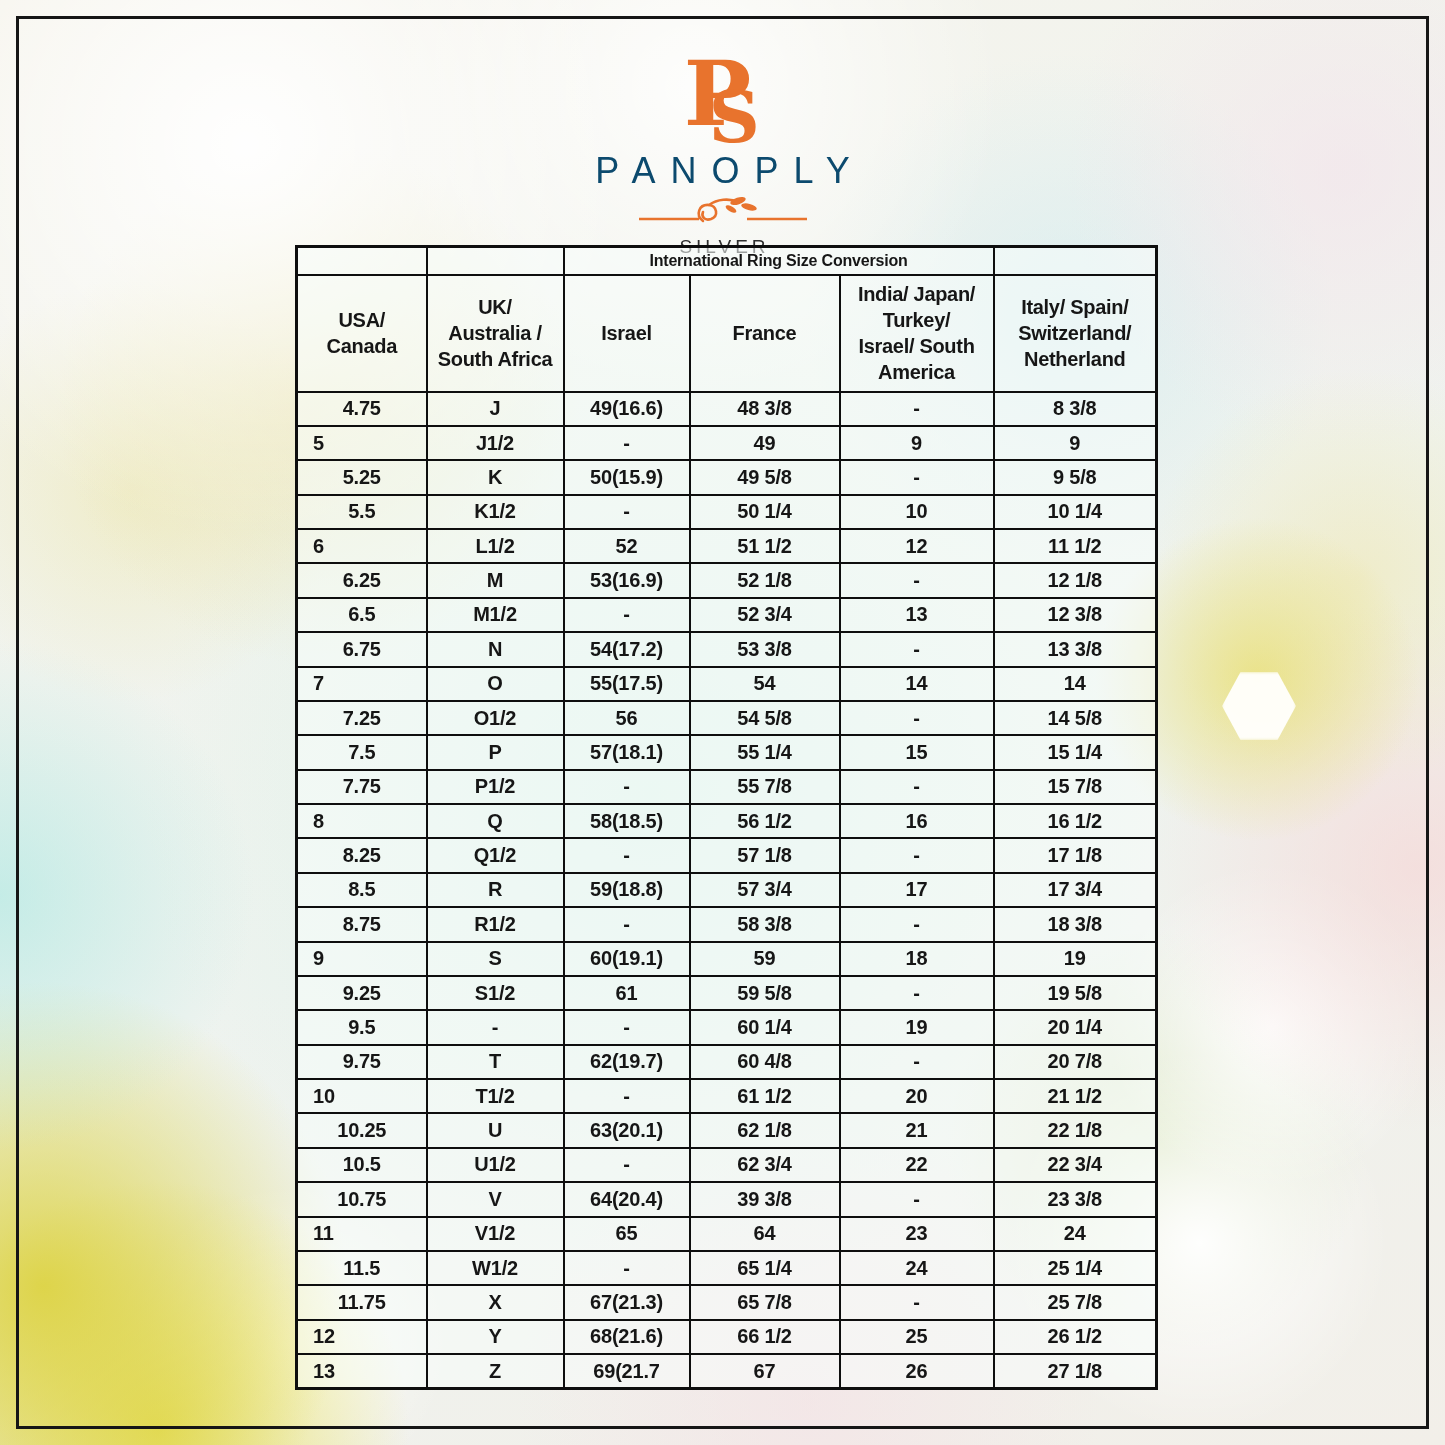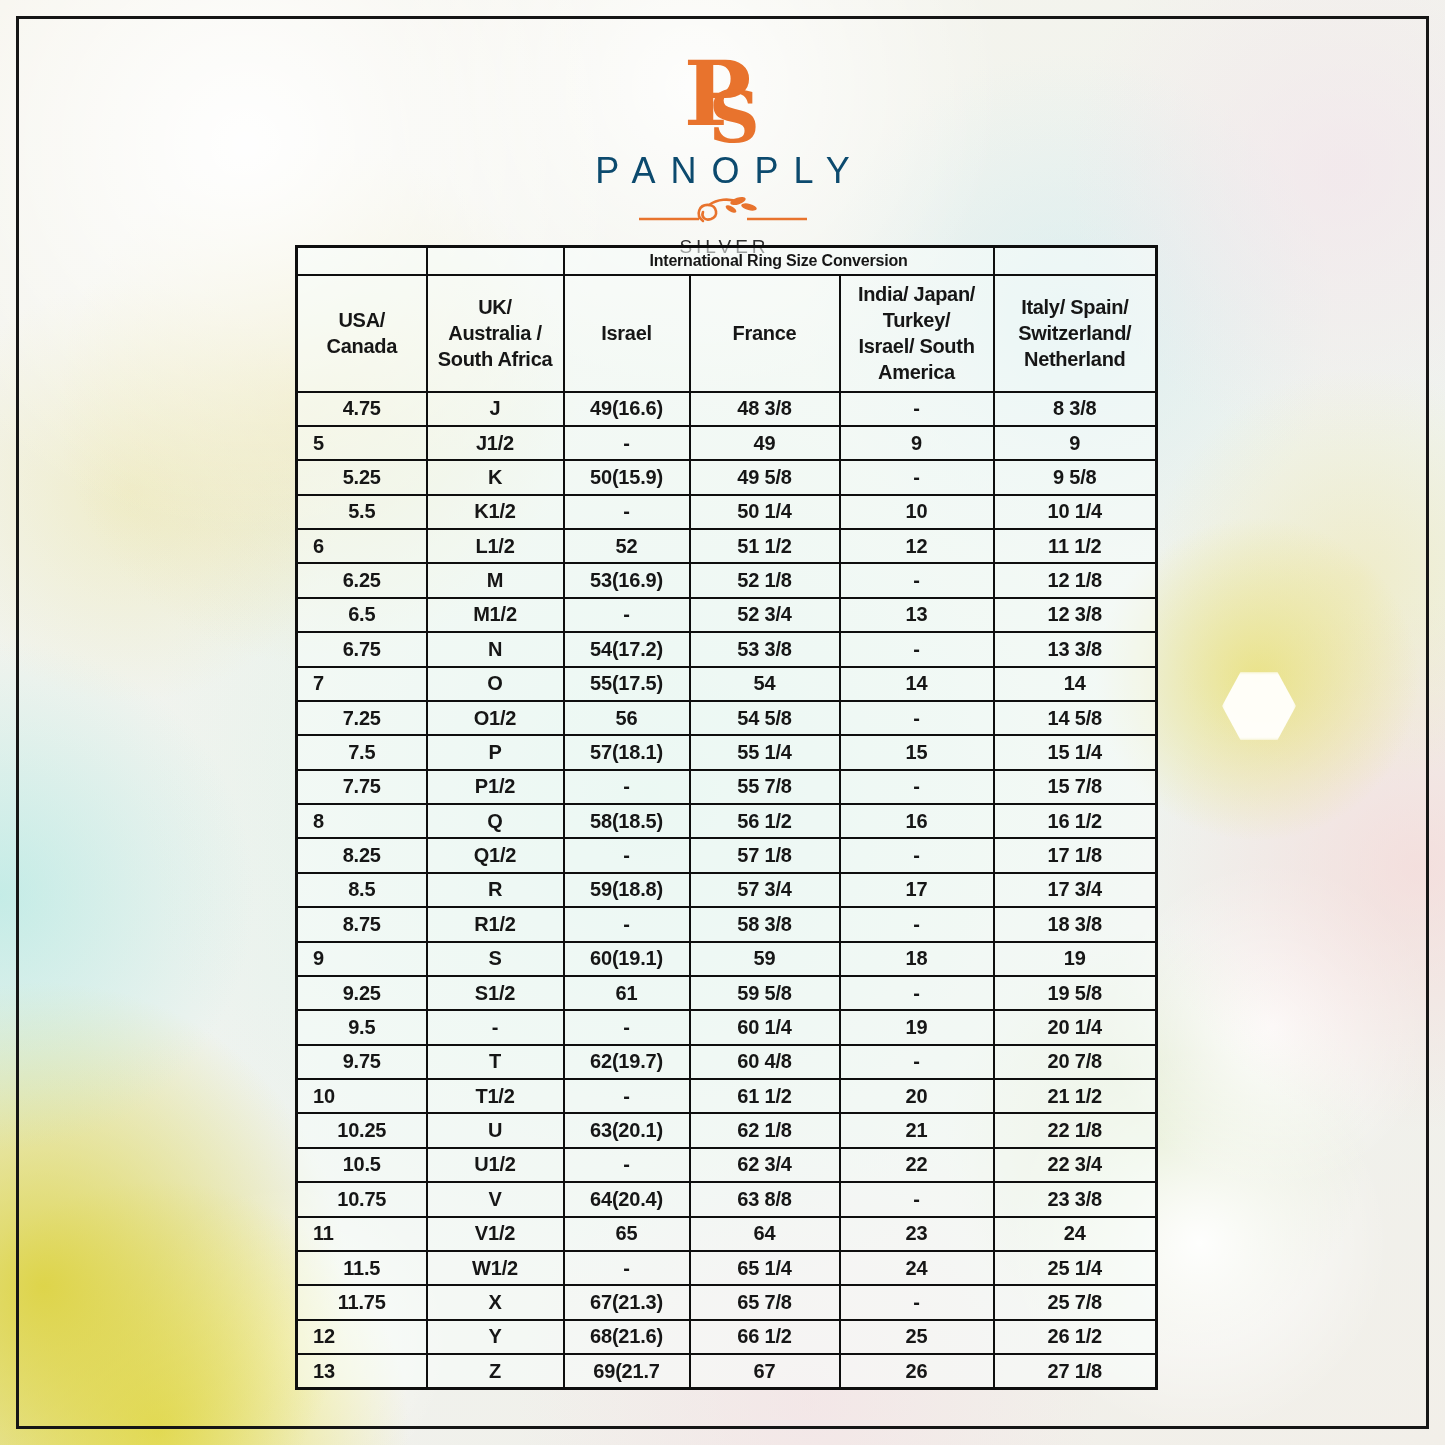--- a/index.html
+++ b/index.html
@@ -326,21 +326,21 @@
           <td>U1/2</td>
           <td>-</td>
           <td>62 3/4</td>
           <td>22</td>
           <td>22 3/4</td>
         </tr>
         <tr>
           <td>10.75</td>
           <td>V</td>
           <td>64(20.4)</td>
-          <td>63 8/8</td>
+          <td>39 3/8</td>
           <td>-</td>
           <td>23 3/8</td>
         </tr>
         <tr>
           <td class="int-left">11</td>
           <td>V1/2</td>
           <td>65</td>
           <td>64</td>
           <td>23</td>
           <td>24</td>

